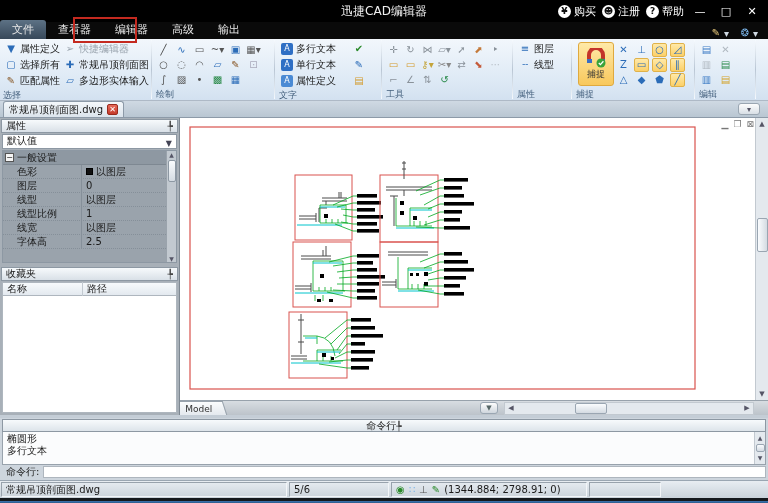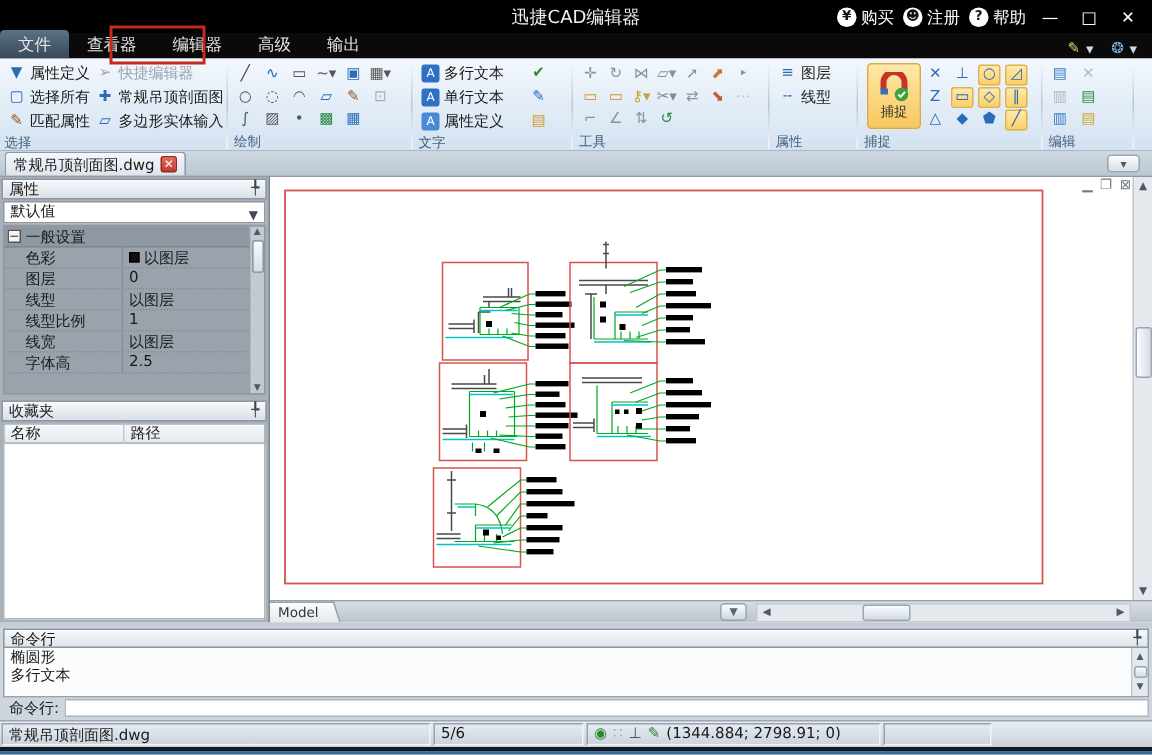--- a/index.html
+++ b/index.html
@@ -76,21 +76,21 @@
   .modelbar { position:absolute; left:0; right:0; bottom:0; height:15px; background:linear-gradient(#d8dde2,#bcc3ca); border-top:1px solid #98a2ac; display:flex; align-items:center; }
   .modeltab { height:14px; padding:0 12px 0 8px; background:linear-gradient(#fbfcfd,#e4e9ee); border:1px solid #98a2ac; border-bottom:none; font-size:9px; color:#333; display:flex; align-items:center; transform:skewX(18deg); margin-left:-4px; }
   .modeltab span { transform:skewX(-18deg); display:block; }
   .mdrop { width:18px; height:12px; margin-left:auto; background:linear-gradient(#fdfdfd,#cfd6dd); border:1px solid #9aa6b2; border-radius:3px; font-size:7px; color:#566; display:flex; align-items:center; justify-content:center; }
   .hscroll { width:250px; height:13px; margin:0 14px 0 6px; background:#e4e9ee; border:1px solid #c2c9d0; display:flex; align-items:center; font-size:7px; color:#556; }
   .hthumb { width:32px; height:11px; background:linear-gradient(#fafcfe,#d4dbe2); border:1px solid #9aa6b2; border-radius:2px; margin-left:58px; }
   .hscroll .sa { width:12px; text-align:center; }
   
   .splitter { position:absolute; left:0; top:415px; width:768px; height:3px; background:#c4cdd6; }
   .cmdpanel { position:absolute; left:0; top:418px; width:768px; height:62px; background:#cdd5dd; }
-  .cmdhead { height:13px; margin:1px 2px 0; background:linear-gradient(#f7fafc,#dde4ea); border:1px solid #8d98a3; display:flex; align-items:center; justify-content:space-between; padding:0 4px; font-size:10px; }
+  .cmdhead { height:13px; margin:1px 2px 0; background:linear-gradient(#f7fafc,#dde4ea); border:1px solid #8d98a3; display:flex; align-items:center; justify-content:center; padding:0 4px; font-size:10px; }
   .cmdhist { position:relative; height:33px; margin:0 2px; background:#fbfcfd; border:1px solid #98a2ac; border-top:none; font-size:10px; padding:1px 14px 0 4px; line-height:12px; }
   .cmdscroll { position:absolute; right:0; top:0; bottom:0; width:11px; background:#e4e9ee; border-left:1px solid #c2c9d0; display:flex; flex-direction:column; align-items:center; justify-content:space-between; font-size:6px; color:#556; }
   .cthumb { width:9px; height:12px; background:linear-gradient(#fafcfe,#d4dbe2); border:1px solid #9aa6b2; border-radius:2px; }
   .cmdinput { display:flex; align-items:center; height:14px; margin:0 2px; font-size:10px; gap:4px; }
   .cmdinput .lbl { padding-left:4px; color:#222; }
   .cmdinput input { flex:1; height:12px; border:1px solid #aeb6be; background:#fff; font-size:10px; }
   
   .statusbar { position:absolute; left:0; top:480px; width:768px; height:18px; background:linear-gradient(#e8edf2,#c9d2da); border-top:1px solid #9aa6b2; display:flex; align-items:stretch; font-size:10px; }
   .ssec { border:1px solid; border-color:#98a2ac #f2f5f8 #f2f5f8 #98a2ac; margin:1px; display:flex; align-items:center; padding:0 4px; gap:4px; }
   .bottomstrip { position:absolute; left:0; top:498px; width:768px; height:5px; background:linear-gradient(#15191d,#15191d 55%,#3e76b4 55%,#2b5d8c); }

